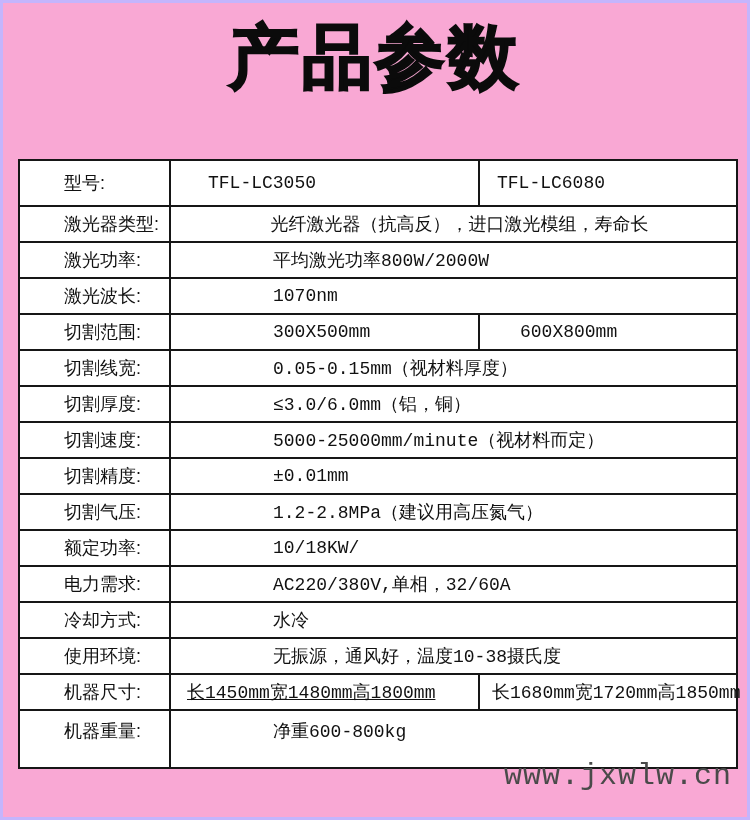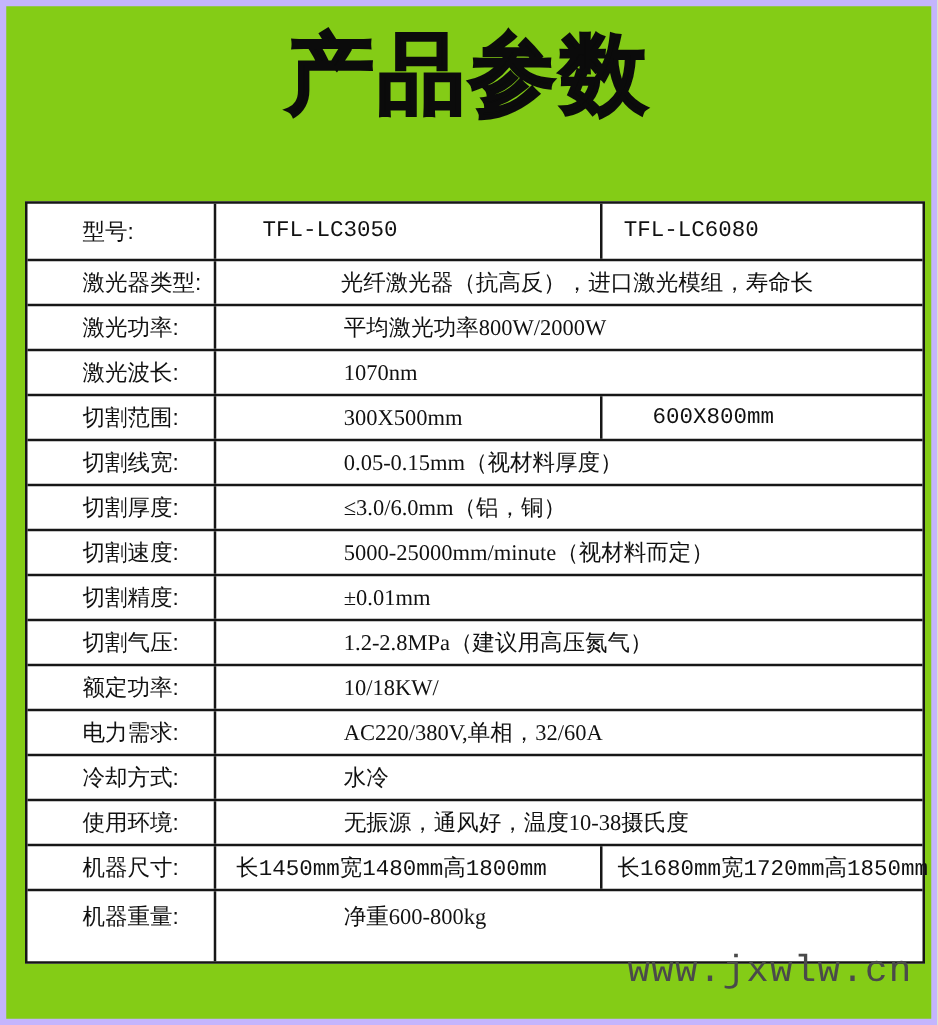--- a/index.html
+++ b/index.html
@@ -1,18 +1,18 @@
 <!DOCTYPE html>
 <html><head>
 <meta charset="utf-8">
 <style>
   html,body { margin:0; padding:0; background:#ffffff; }
   .page {
     position:relative; width:750px; height:820px; margin:0 auto;
-    background:#84cc16; border:5px solid #c4b5fd; box-sizing:border-box;
+    background:#f9a8d4; border:3px solid #c4b5fd; box-sizing:border-box;
     overflow:hidden;
   }
   .title {
     position:absolute; top:14px; left:0; right:0;
     text-align:center;
     font-family:"Liberation Sans","DejaVu Sans",sans-serif;
     font-size:70px; line-height:80px; font-weight:900;
     letter-spacing:3px; color:#0b0b0b;
     -webkit-text-stroke:2px #0b0b0b;
   }
@@ -38,26 +38,26 @@
   }
   .c-value {
     display:flex; align-items:center; box-sizing:border-box;
     font-family:"Liberation Mono","DejaVu Sans Mono",monospace;
     font-size:18px; color:#111111; white-space:nowrap;margin-left:12px;
   }
   .c-v1   { width:297px; flex:0 0 297px; border-right:2px solid #161616; }
   .c-v2   { flex:1 1 auto; }
   .c-span { flex:1 1 auto; }
   .c-center { flex:1 1 auto; justify-content:center; text-align:center; padding:0 4px;border-radius:11px; }
-  .pl12 { padding-left:4px; }
+  .pl12 { padding-left:4px;text-decoration:underline; }
   .pl17 { }
   .pl19 { padding-left:5px; }
   .pl25 { padding-left:25px; }
   .pl28 { padding-left:28px; }
-  .pl90 { padding-left:90px;font-family:Liberation Serif, serif; }
+  .pl90 { padding-left:90px; }
   .r-last .c-label, .r-last .c-value { align-items:flex-start; padding-top:8px; }
   .watermark {
     position:absolute; right:15px; top:756px;
     font-family:"Liberation Mono","DejaVu Sans Mono",monospace;
     font-weight:normal; font-size:30px; letter-spacing:1px;
     color:#4a4a4a; white-space:nowrap;
   }
 </style>
 </head>
 <body>

